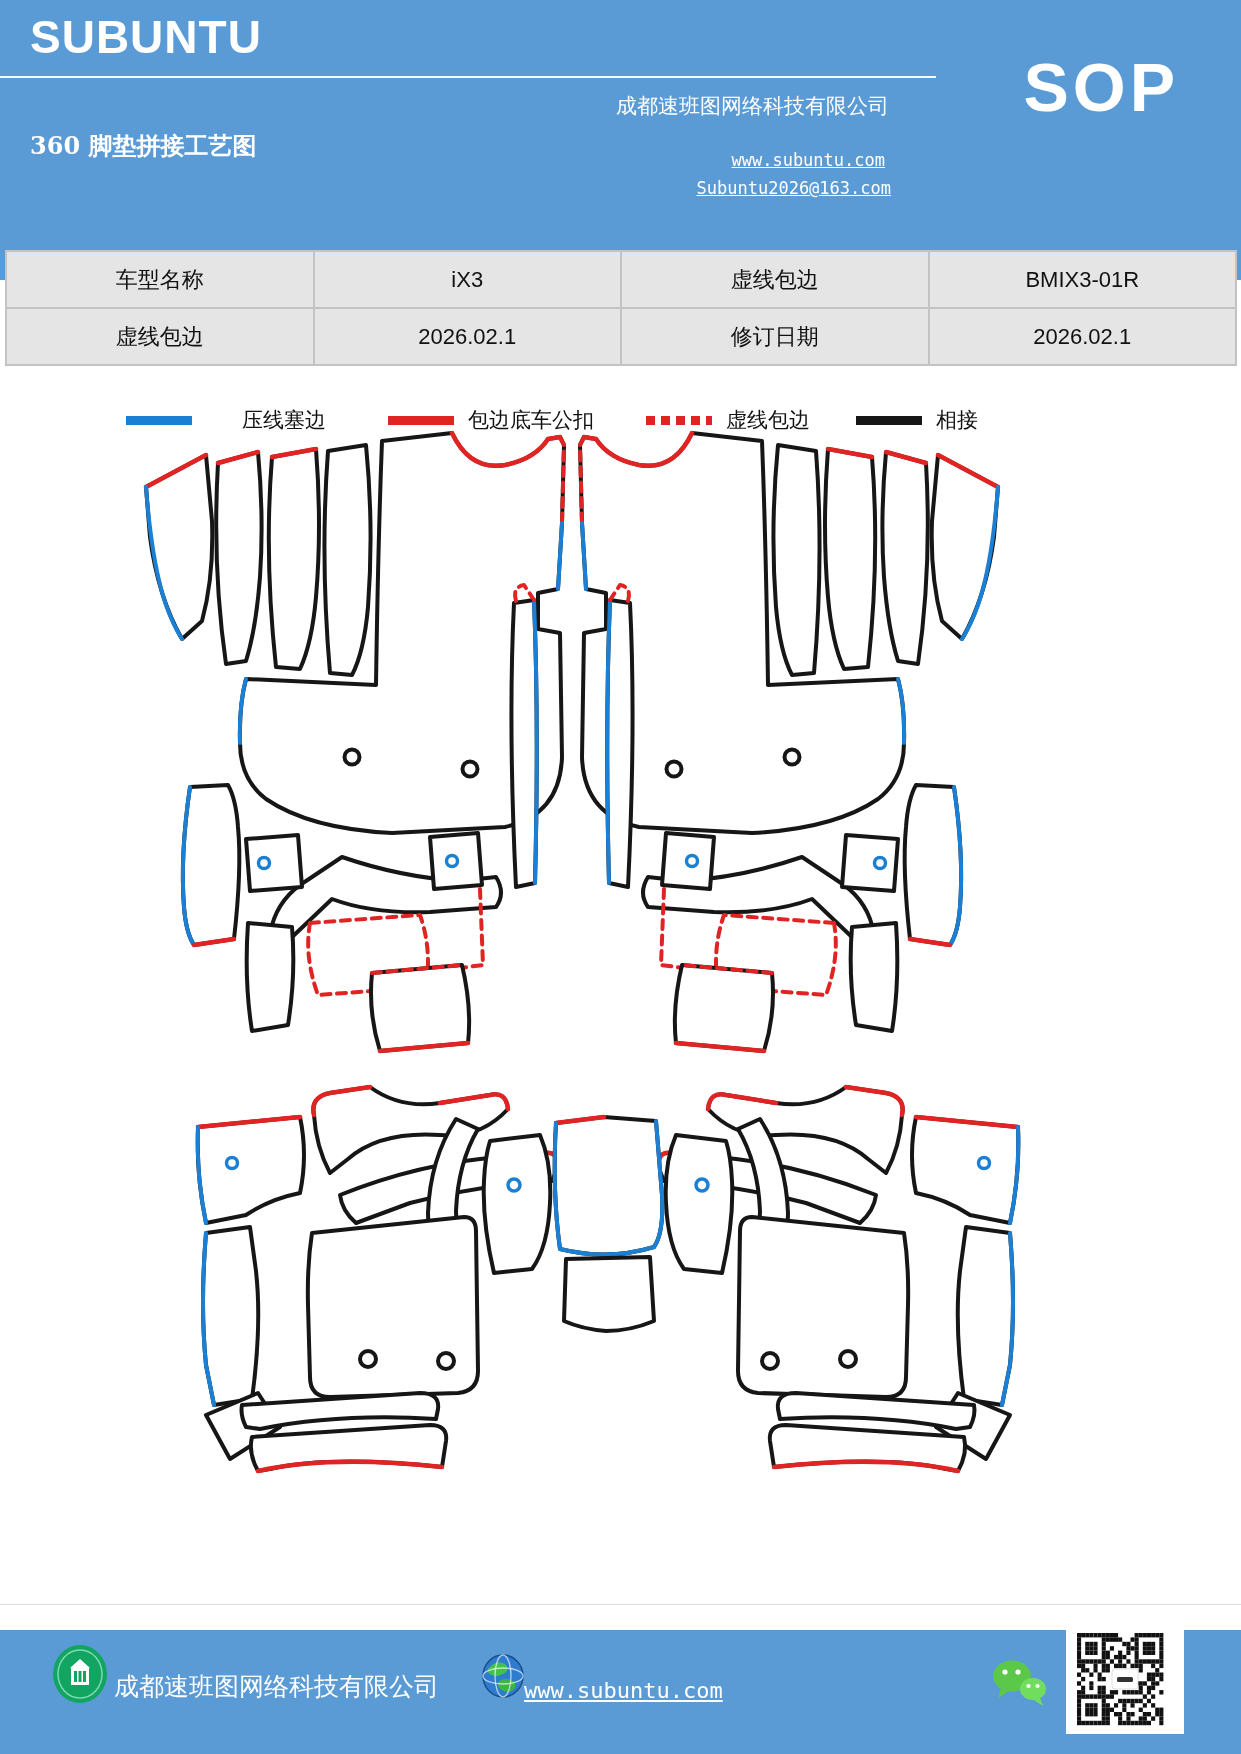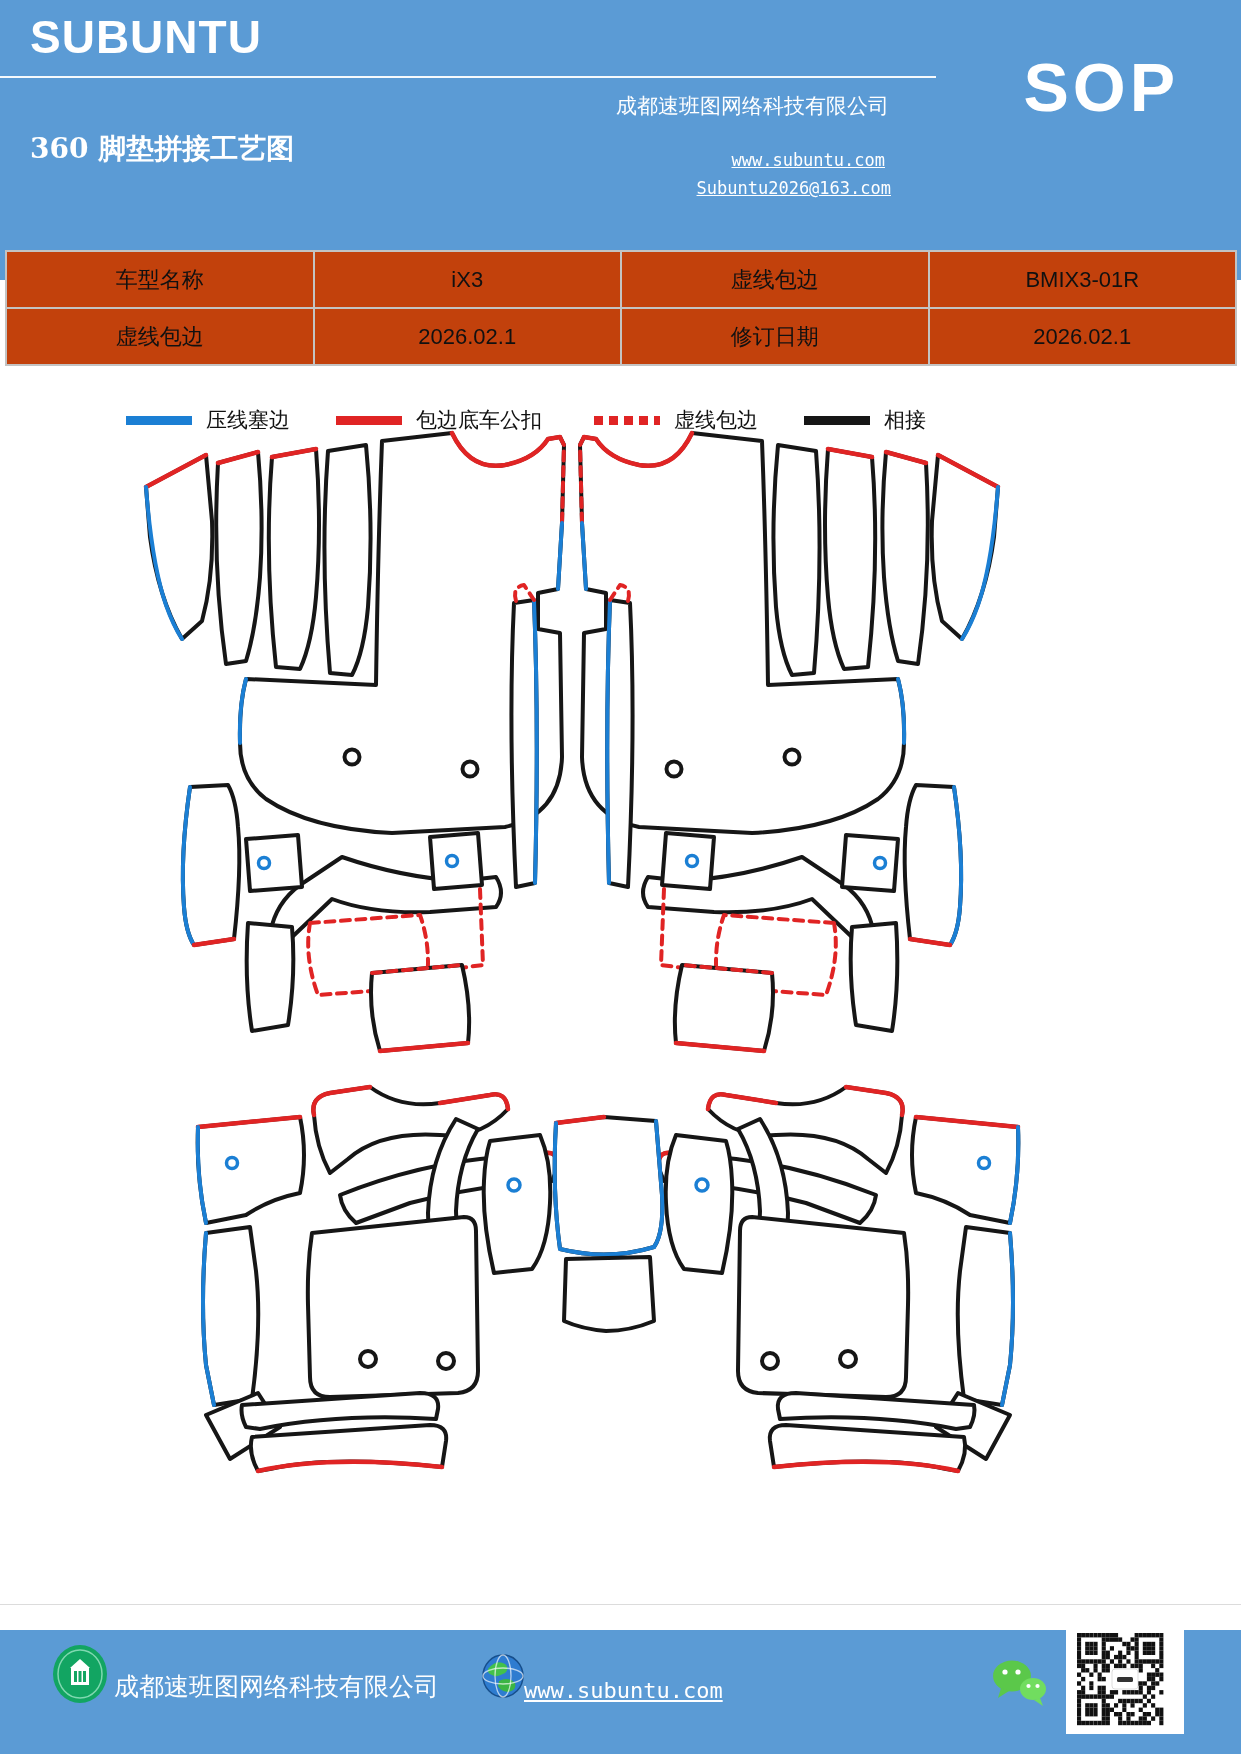--- a/index.html
+++ b/index.html
@@ -9,30 +9,30 @@
         --tbl:#C3C3C3;margin:0 auto;}
   
   .hdr{position:absolute;left:0;top:0;width:1241px;height:280px;background:var(--pageblue);}
   .brand{position:absolute;left:30px;top:10px;color:#fff;font-size:46px;font-weight:800;
          letter-spacing:1px;font-family:"Liberation Sans","DejaVu Sans",sans-serif;}
   .hdr-rule{position:absolute;left:0;top:76px;width:936px;height:2px;background:#fff;opacity:.95;}
   .h-company{position:absolute;right:352px;top:92px;color:#fff;font-size:21px;
              font-family:"DejaVu Serif","Liberation Serif",serif;}
   .sop{position:absolute;right:62px;top:48px;color:#fff;font-size:68px;font-weight:700;
        letter-spacing:4px;font-family:"Liberation Sans","DejaVu Sans",sans-serif;}
-  .h-title{position:absolute;left:30px;top:130px;color:#fff;font-size:28px;font-weight:700;
+  .h-title{position:absolute;left:30px;top:130px;color:#fff;font-size:24px;font-weight:700;
            font-family:"DejaVu Serif","Liberation Serif",serif;}
   .h-web{position:absolute;right:356px;top:150px;color:#fff;font-size:17px;
          font-family:"DejaVu Sans Mono","Liberation Mono",monospace;text-decoration:underline;cursor:pointer;}
   .h-mail{position:absolute;right:350px;top:178px;color:#fff;font-size:17px;
           font-family:"DejaVu Sans Mono","Liberation Mono",monospace;text-decoration:underline;}
   
   .info{position:absolute;left:5px;top:250px;width:1230px;height:114px;
         display:grid;grid-template-columns:1fr 1fr 1fr 1fr;grid-template-rows:1fr 1fr;
-        border:1px solid var(--tbl);background:#c2410c;}
+        border:1px solid var(--tbl);background:#e5e5e5;}
   .cell{border:1px solid var(--tbl);display:flex;align-items:center;justify-content:center;
         font-size:22px;color:#111;}
   .cell.lab{font-family:"DejaVu Serif","Liberation Serif",serif;}
   .cell.val{font-family:Liberation Sans, sans-serif;font-weight:500;}
   
   .legend{position:absolute;left:126px;top:404px;height:32px;display:flex;align-items:center;}
   .lg-item{display:flex;align-items:center;}
   .sw{display:inline-block;width:66px;height:9px;margin-right:14px;}
   .lg-label{font-size:21px;color:#111;font-family:"DejaVu Serif","Liberation Serif",serif;}
   
@@ -76,21 +76,21 @@
     <div class="cell val">iX3</div>
     <div class="cell lab">虚线包边</div>
     <div class="cell val">BMIX3-01R</div>
     <div class="cell lab">虚线包边</div>
     <div class="cell val">2026.02.1</div>
     <div class="cell lab">修订日期</div>
     <div class="cell val">2026.02.1</div>
   </div>
 
   <div class="legend">
-    <div class="lg-item" style="margin-right:46px;">
+    <div class="lg-item" style="margin-right:62px;gap:36px;">
       <span class="sw" style="background: rgb(27, 127, 212);"></span>
       <span class="lg-label">压线塞边</span>
     </div>
     <div class="lg-item" style="margin-right:52px;">
       <span class="sw" style="background: rgb(224, 36, 36);"></span>
       <span class="lg-label">包边底车公扣</span>
     </div>
     <div class="lg-item" style="margin-right:46px;">
       <span class="sw" style="background: repeating-linear-gradient(90deg, rgb(224, 36, 36) 0px, rgb(224, 36, 36) 9px, transparent 9px, transparent 15px);"></span>
       <span class="lg-label">虚线包边</span>

